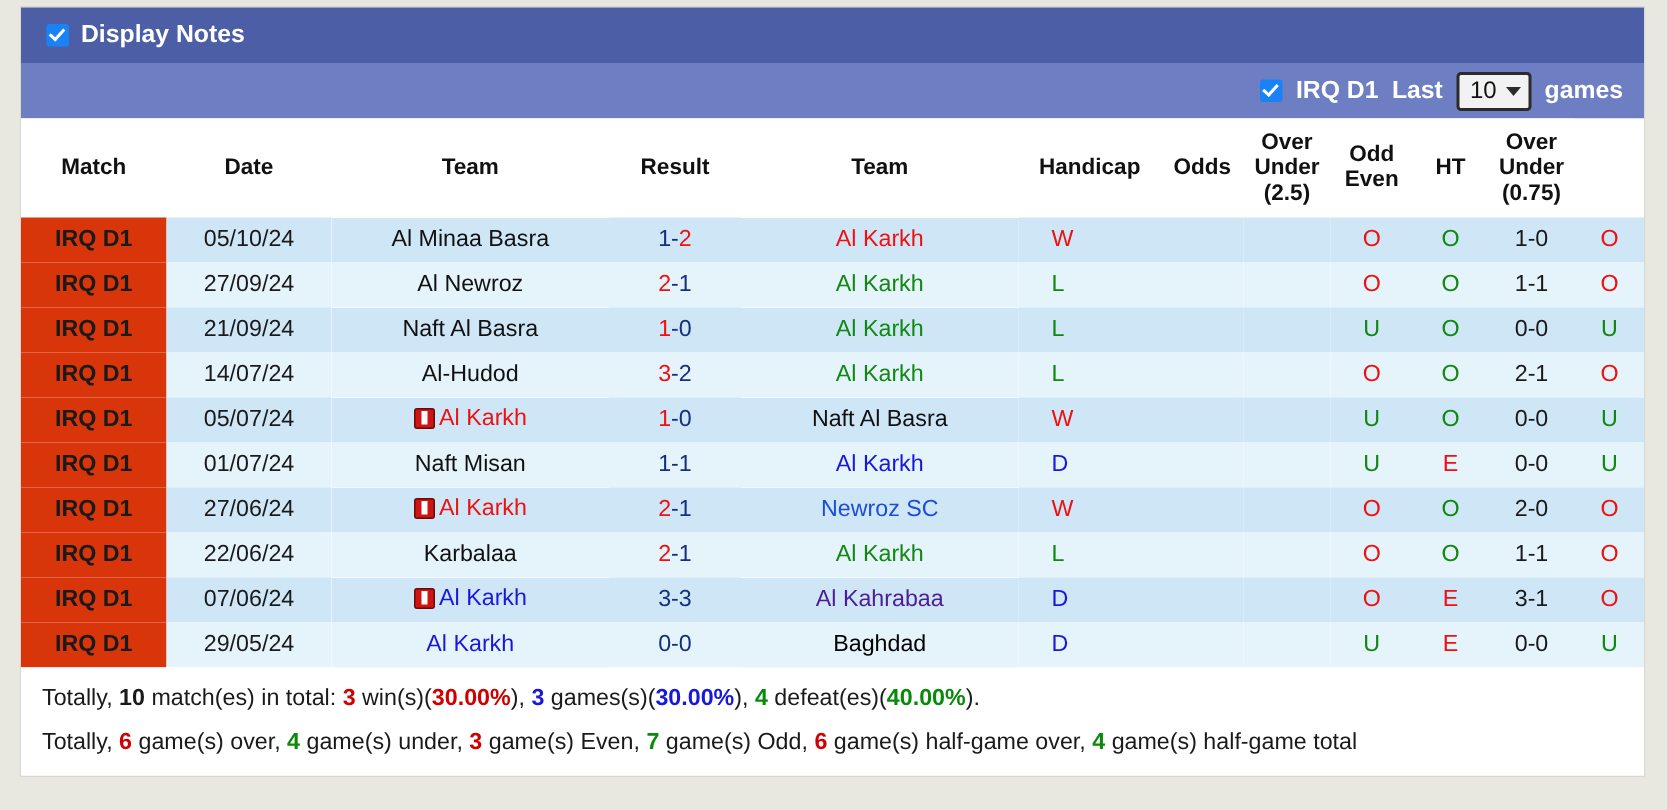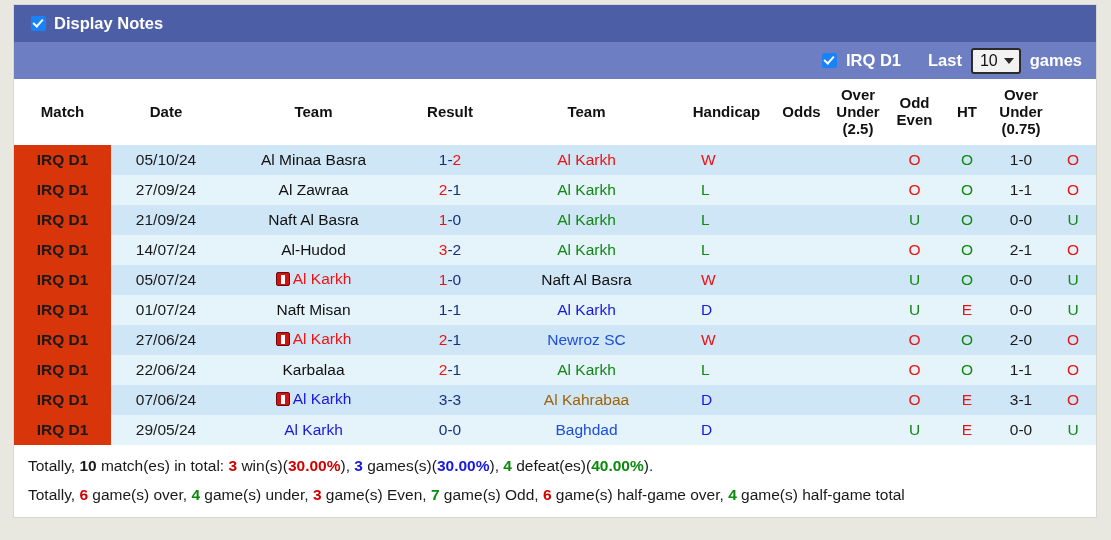--- a/index.html
+++ b/index.html
@@ -191,21 +191,21 @@
     <div class="hdr-top">
       <div class="hdr-right">
         <span class="chk"></span>
         <span class="hdr-label">Display Notes</span>
       </div>
     </div>
 
     <div class="hdr-sub">
       <span class="chk"></span>
       <span class="hdr-label">IRQ D1</span>
-      <span class="hdr-label" style="margin-left:18px">Last</span>
+      <span class="hdr-label" style="">Last</span>
       <span class="sel-box">
         <span class="sel-val">10</span>
         <span class="sel-caret"></span>
       </span>
       <span class="hdr-label">games</span>
     </div>
 
     <table class="scores">
       <colgroup>
         <col style="width:97px">
@@ -262,21 +262,21 @@
             <td></td>
             <td><span class="ou" style="color:#ee1111">O</span></td>
             <td><span class="oe" style="color:#118811">O</span></td>
             <td><span>1-0</span></td>
             <td><span class="ou" style="color:#ee1111">O</span></td>
           </tr>
           <tr class="even">
             <td class="league">IRQ D1</td>
             <td class="td-date">27/09/24</td>
             <td class="team-cell"><span class="team-inner">
-                <span style="color:#111111">Al Zawraa</span>
+                <span style="color:#111111">Al Newroz</span>
               </span></td>
             <td><span class="sc" style="color:#ee1111">2</span><span class="sc" style="color:#16307e">-</span><span class="sc" style="color:#16307e">1</span></td>
             <td class="team-cell"><span class="team-inner">
                 <span style="color:#118811">Al Karkh</span>
               </span></td>
             <td style="text-align:left;padding-left:22px"><span style="color:#118811">L</span></td>
             <td></td>
             <td></td>
             <td><span class="ou" style="color:#ee1111">O</span></td>
             <td><span class="oe" style="color:#118811">O</span></td>
@@ -395,39 +395,39 @@
           </tr>
           <tr class="odd">
             <td class="league">IRQ D1</td>
             <td class="td-date">07/06/24</td>
             <td class="team-cell"><span class="team-inner">
                 <span class="home-icon"></span>
                 <span style="color:#1818dd">Al Karkh</span>
               </span></td>
             <td><span class="sc" style="color:#16307e">3</span><span class="sc" style="color:#16307e">-</span><span class="sc" style="color:#16307e">3</span></td>
             <td class="team-cell"><span class="team-inner">
-                <span style="color:#a16207">Al Kahrabaa</span>
+                <span style="color:#4c1d95">Al Kahrabaa</span>
               </span></td>
             <td style="text-align:left;padding-left:22px"><span style="color:#1818dd">D</span></td>
             <td></td>
             <td></td>
             <td><span class="ou" style="color:#ee1111">O</span></td>
             <td><span class="oe" style="color:#ee1111">E</span></td>
             <td><span>3-1</span></td>
             <td><span class="ou" style="color:#ee1111">O</span></td>
           </tr>
           <tr class="even">
             <td class="league">IRQ D1</td>
             <td class="td-date">29/05/24</td>
             <td class="team-cell"><span class="team-inner">
                 <span style="color:#1818dd">Al Karkh</span>
               </span></td>
             <td><span class="sc" style="color:#16307e">0</span><span class="sc" style="color:#16307e">-</span><span class="sc" style="color:#16307e">0</span></td>
             <td class="team-cell"><span class="team-inner">
-                <span style="color:#1d4ed8">Baghdad</span>
+                <span style="color:#000000">Baghdad</span>
               </span></td>
             <td style="text-align:left;padding-left:22px"><span style="color:#1818dd">D</span></td>
             <td></td>
             <td></td>
             <td><span class="ou" style="color:#118811">U</span></td>
             <td><span class="oe" style="color:#ee1111">E</span></td>
             <td><span>0-0</span></td>
             <td><span class="ou" style="color:#118811">U</span></td>
           </tr>
         </tbody>

